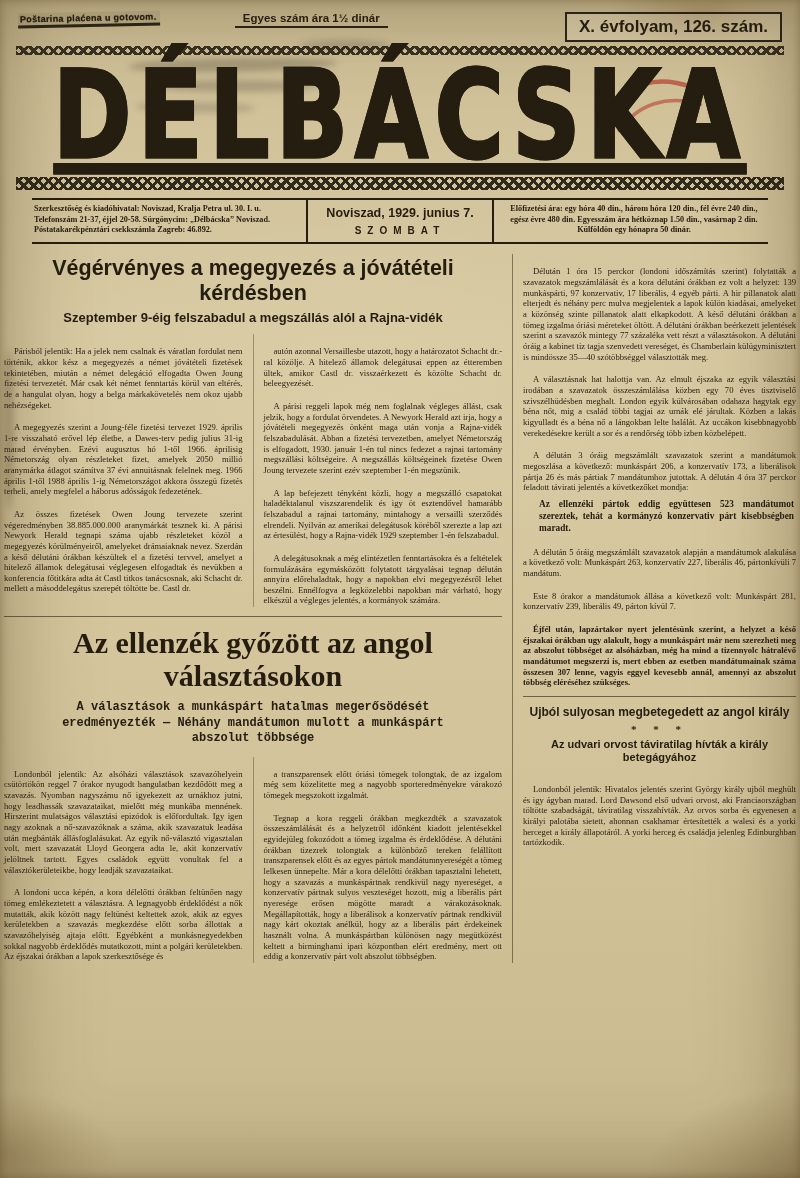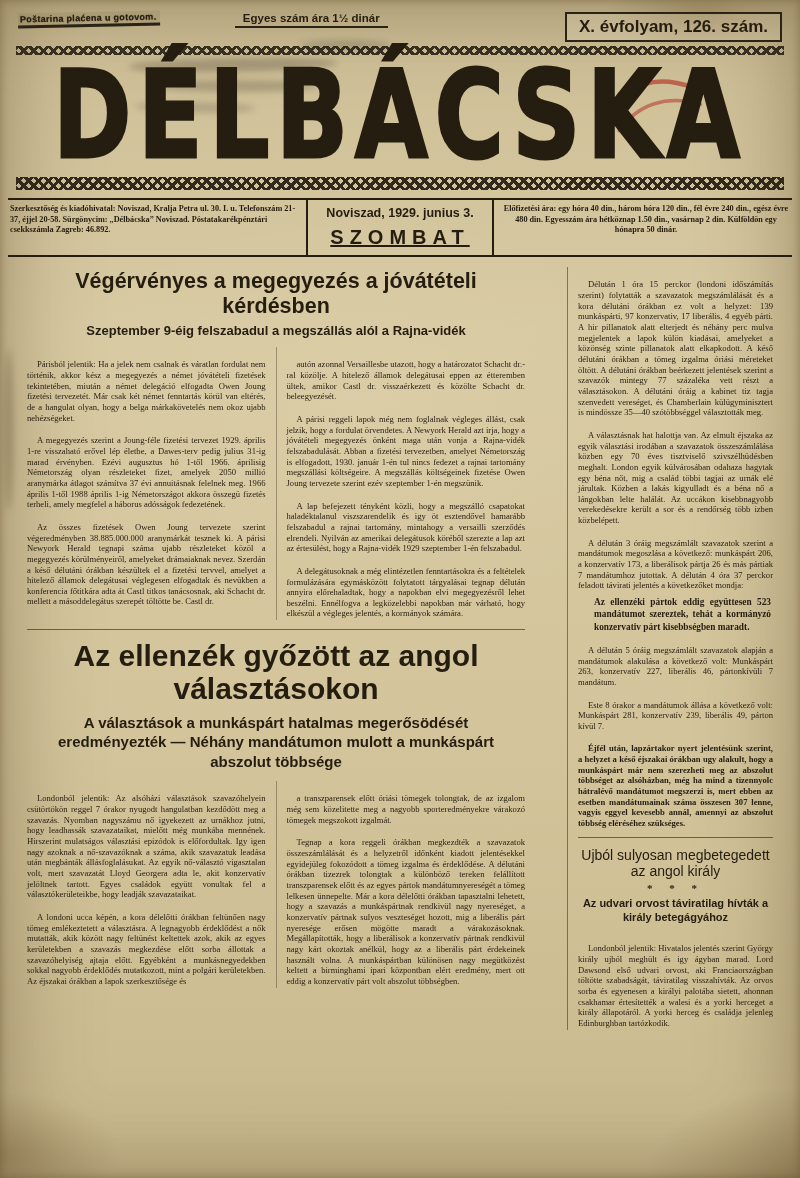--- a/index.html
+++ b/index.html
@@ -17,64 +17,64 @@
   }
   
   .topbar{display:flex;justify-content:space-between;align-items:flex-start;
     padding:12px 18px 0;font-family:"Liberation Sans",sans-serif;}
   .stamp{font-size:9px;font-weight:bold;border-bottom:3px solid #2a2416;padding:1px 4px 1px 2px;
     letter-spacing:.3px;transform:rotate(-1.2deg);text-shadow:0 0 1px rgba(40,30,10,.65);
     background:rgba(40,32,16,.08);}
   .price{font-size:11.5px;font-weight:bold;border-bottom:2px solid #2a2416;padding:0 8px 2px;margin-left:-90px;}
   .issue-box{font-size:17px;font-weight:bold;border:2px solid #2a2416;padding:3px 12px;background:rgba(255,250,230,.15);margin-left:13px;}
   
-  .masthead{padding:4px 16px 0;}
+  .masthead{padding:4px 16px 0;text-decoration:underline;}
   .zigzag{height:9px;opacity:.88;
     background:
       repeating-linear-gradient(45deg,#241e12 0 3px, transparent 3px 7px),
       repeating-linear-gradient(-45deg,#241e12 0 3px, transparent 3px 7px);}
   .zigzag.bottom{height:13px;margin-top:14px;opacity:.92;}
   .masthead-title{
     margin:16px 0 0;text-align:center;
     font-family:"DejaVu Sans",sans-serif;font-weight:bold;
     font-size:94px;letter-spacing:7px;line-height:.98;
     transform:scaleY(1.28);transform-origin:50% 55%;
     color:#241d10;-webkit-text-stroke:2.5px #241d10;
     text-shadow:0 0 1px rgba(30,22,8,.8);}
   
-  .infobar{display:flex;margin:8px 8px 0;border-top:2px solid #241d10;border-bottom:2px solid #241d10;
+  .infobar{display:flex;margin:8px 32px 0;border-top:2px solid #241d10;border-bottom:2px solid #241d10;
     font-size:8.2px;font-weight:bold;line-height:1.3;}
   .info-left{flex:1.1;padding:4px 8px 4px 2px;text-align:left;}
   .info-center{width:172px;border-left:2px solid #241d10;border-right:2px solid #241d10;text-align:center;
     padding:5px 6px;font-family:"Liberation Sans",sans-serif;}
   .date{font-size:12.5px;}
-  .day{font-size:20px;letter-spacing:6px;margin-top:3px;text-decoration:underline;}
+  .day{font-size:10px;letter-spacing:6px;margin-top:3px;}
   .info-right{flex:1.1;padding:4px 2px 4px 8px;text-align:center;}
   
-  .content{display:flex;padding:10px 27px 0;gap:32px;}
+  .content{display:flex;padding:10px 4px 0;}
   .left-sec{width:498px;padding-right:10px;}
   .right-col{flex:1;border-left:1px solid rgba(40,32,16,.5);padding-left:10px;}
   .cols{display:flex;}
   .col{flex:1;min-width:0;}
   .col + .col{border-left:1px solid rgba(40,32,16,.35);padding-left:10px;margin-left:10px;}
   p.body{font-size:8.6px;line-height:1.24;text-align:justify;text-indent:10px;margin:12px 0 1px;hyphens:auto;}
   p.body.bold{font-weight:bold;}
   .headline1{font-family:"Liberation Sans",sans-serif;font-size:21.5px;text-align:center;
     margin:2px 0 4px;font-weight:bold;}
   .subhead1{font-family:"Liberation Sans",sans-serif;font-size:13px;text-align:center;
     margin:0 0 9px;font-weight:bold;}
   .election{margin-top:9px;border-top:1px solid rgba(40,32,16,.6);padding-top:8px;}
-  .headline2{font-family:Liberation Sans, sans-serif;font-size:30px;line-height:1.08;text-align:center;
+  .headline2{font-family:Liberation Serif, serif;font-size:30px;line-height:1.08;text-align:center;
     margin:2px 24px 8px;font-weight:bold;}
-  .subhead2{font-family:Liberation Sans, sans-serif;font-size:15px;line-height:1.3;text-align:center;
+  .subhead2{font-family:Liberation Mono, monospace;font-size:12px;line-height:1.3;text-align:center;
     margin:0 30px 10px;font-weight:bold;}
   .emphasis{font-weight:bold;font-size:9.3px;line-height:1.32;margin:5px 2px 5px 16px;text-align:justify;}
   .king{border-top:1px solid rgba(40,32,16,.6);margin-top:8px;padding-top:7px;}
-  .king-headline{font-family:"Liberation Sans",sans-serif;font-size:14px;line-height:1.15;text-align:center;
-    font-weight:normal;margin:2px 2px 3px;}
+  .king-headline{font-family:"Liberation Sans",sans-serif;font-size:12px;line-height:1.15;text-align:center;
+    font-weight:bold;margin:2px 2px 3px;}
   .stars{text-align:center;font-size:11px;font-weight:bold;letter-spacing:7px;margin:2px 0 3px;}
   .king-subhead{font-family:"Liberation Sans",sans-serif;font-size:11px;text-align:center;font-weight:bold;
     margin:0 4px 19px;line-height:1.25;}
   
   .red-scribble{position:absolute;top:72px;right:86px;width:120px;height:62px;opacity:.8;
     transform:rotate(-7deg);pointer-events:none;}
   .smudge{position:absolute;border-radius:50%;filter:blur(3px);pointer-events:none;}
   .smudge.s1{top:58px;left:128px;width:210px;height:14px;background:rgba(70,62,48,.30);transform:rotate(-1deg);}
   .smudge.s2{top:80px;left:150px;width:170px;height:12px;background:rgba(70,62,48,.26);}
   .smudge.s3{top:102px;left:135px;width:120px;height:11px;background:rgba(70,62,48,.22);transform:rotate(1deg);}
@@ -104,21 +104,21 @@
 
   <div class="masthead">
     <div class="zigzag top"></div>
     <h1 class="masthead-title">DÉLBÁCSKA</h1>
     <div class="zigzag bottom"></div>
   </div>
 
   <section class="infobar">
     <div class="info-left">Szerkesztőség és kiadóhivatal: Noviszad, Kralja Petra ul. 30. I. u. Telefonszám 21-37, éjjel 20-58. Sürgönycim: „Délbácska” Noviszad. Póstatakarékpénztári csekkszámla Zagreb: 46.892.</div>
     <div class="info-center">
-      <div class="date">Noviszad, 1929. junius 3.</div>
+      <div class="date">Noviszad, 1929. junius 7.</div>
       <div class="day">SZOMBAT</div>
     </div>
     <div class="info-right">Előfizetési ára: egy hóra 40 din., három hóra 120 din., fél évre 240 din., egész évre 480 din. Egyesszám ára hétköznap 1.50 din., vasárnap 2 din. Külföldön egy hónapra 50 dinár.</div>
   </section>
 
   <main class="content">
 
     <div class="left-sec">
 
       <article>

